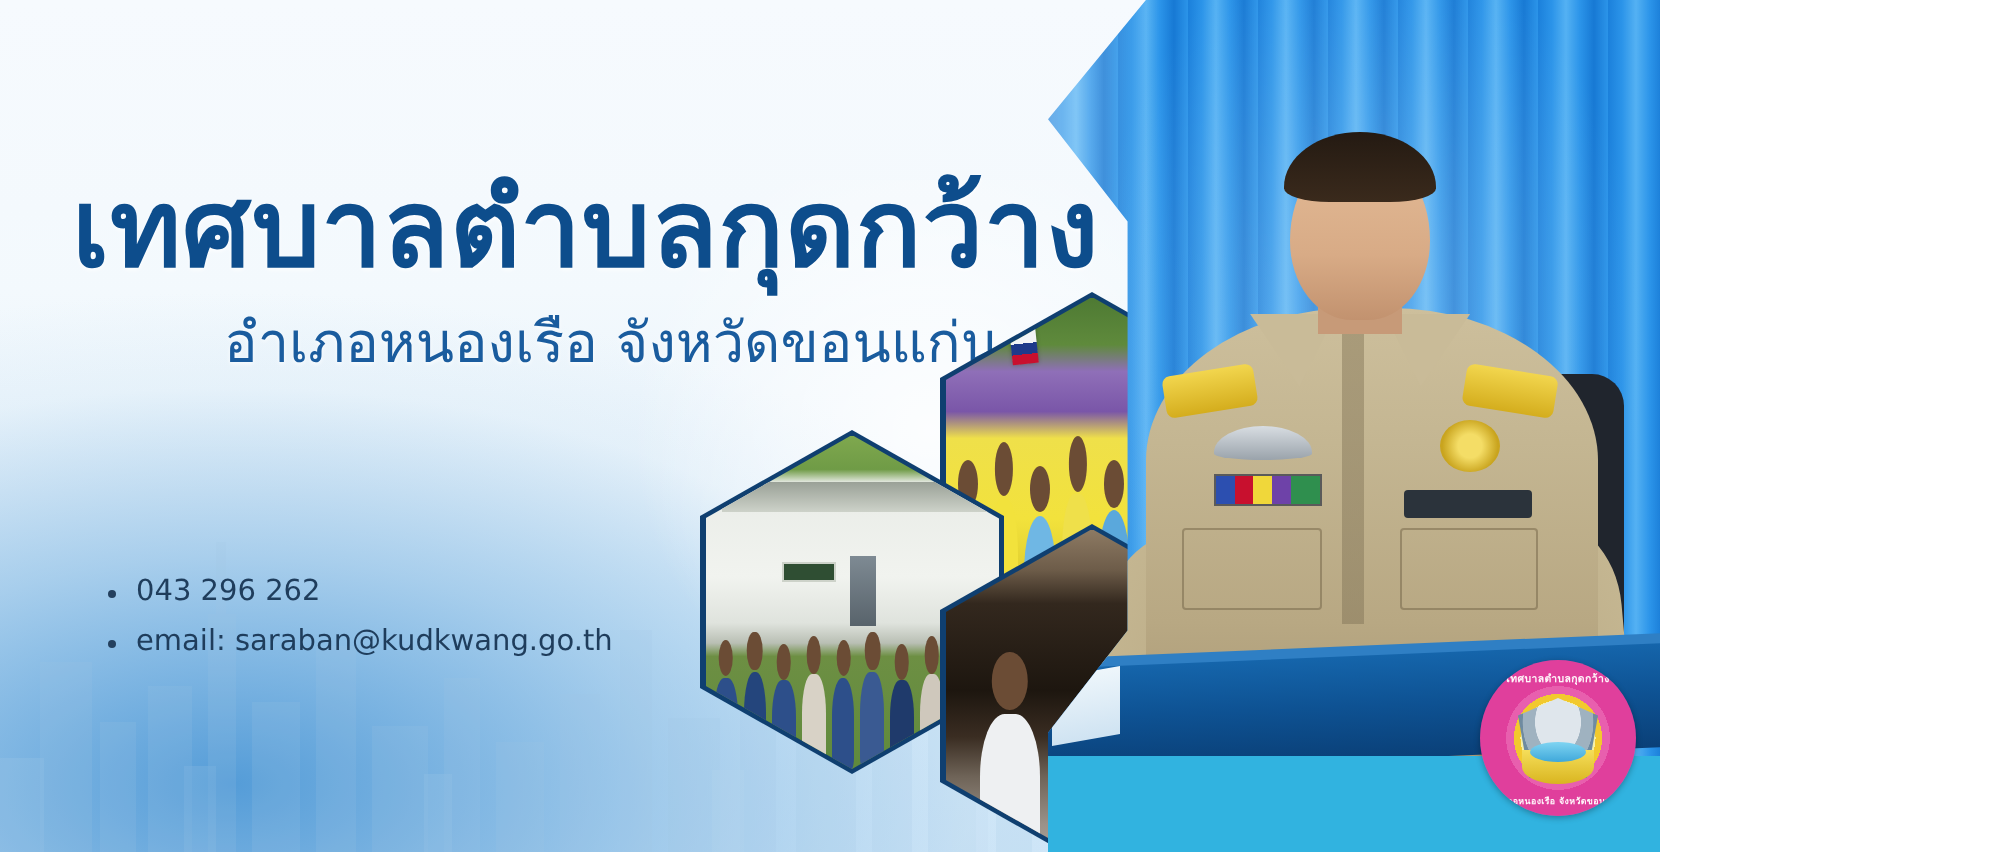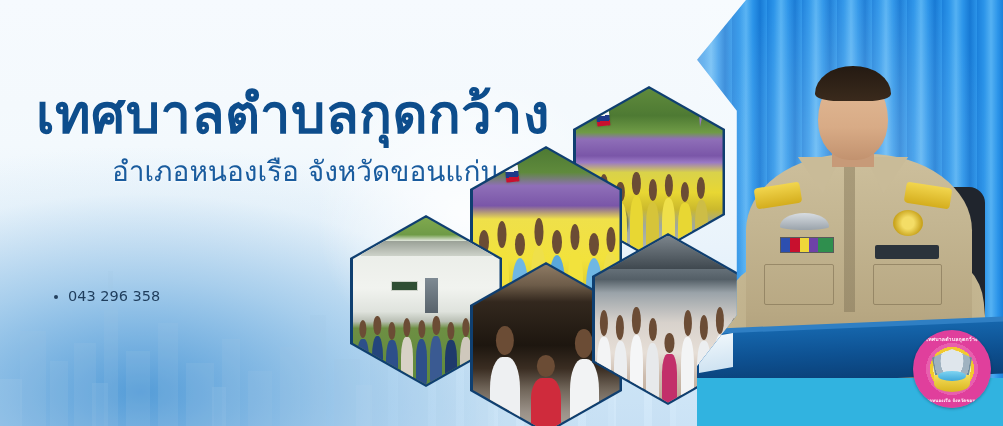--- a/index.html
+++ b/index.html
@@ -1,20 +1,20 @@
 <!DOCTYPE html>
 <html><head>
 <meta charset="utf-8">
 <style>
   html,body{margin:0;padding:0;background:#fff;}
   body{font-family:"DejaVu Sans","Liberation Sans",sans-serif;}
 
   #banner{
     position:relative;
-    width:1003px;height:426px;
+    width:830px;height:426px;
     overflow:hidden;
     background:#bef264;
   }
 
   
   .bg-base{
     position:absolute;inset:0;
     background:
       radial-gradient(ellipse 560px 300px at 14% 92%, rgba(74,150,213,.92) 0%, rgba(120,178,224,.55) 38%, rgba(190,220,240,.18) 66%, rgba(244,249,253,0) 82%),
       linear-gradient(180deg,#f7fbfe 0%,#f3f9fd 34%,#e9f3fb 58%,#dceefb 76%,#cfe6f8 100%);
@@ -359,21 +359,22 @@
       </g>
     </svg>
   </div>
 
   <div class="glow"></div>
 
   <div class="title">เทศบาลตำบลกุดกว้าง</div>
   <div class="subtitle">อำเภอหนองเรือ จังหวัดขอนแก่น</div>
 
   <ul class="contact">
-    <li><span>043 296 358</span></li>
+    <li><span>043 296 262</span></li>
+    <li><span>email: saraban@kudkwang.go.th</span></li>
   </ul>
 
   <div class="collage">
 
     <div class="hex" style="left:573px;top:86px;width:152px;height:172px;">
       <div class="inner">
         <div class="ph ph-crowd-yellow">
           <div class="flagA"></div>
           <div class="flagB"></div>
           <div class="people" style="height:52%;">

